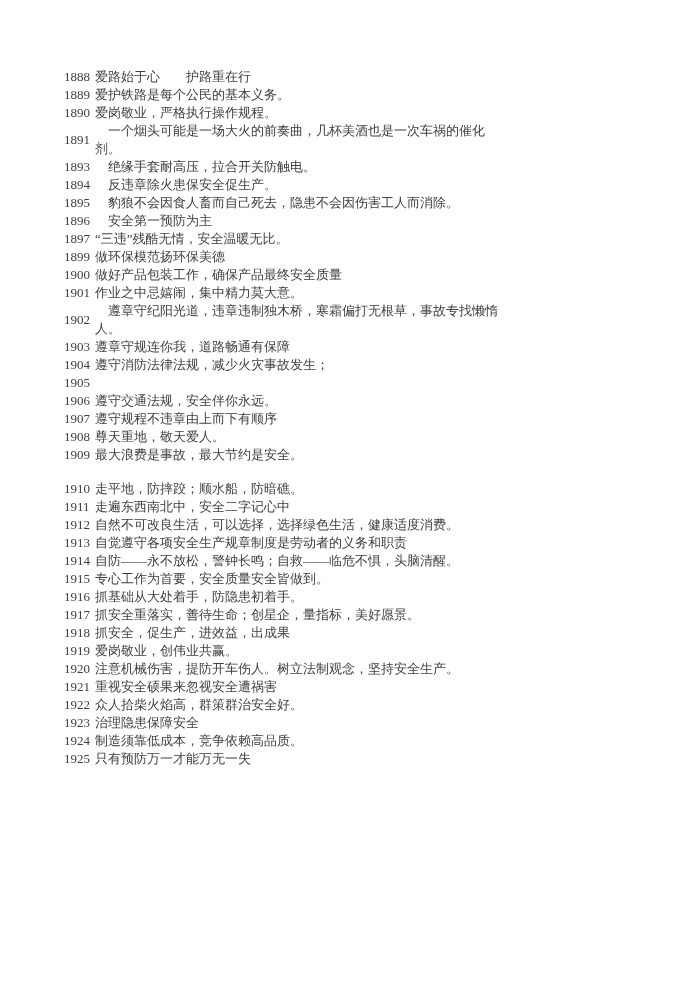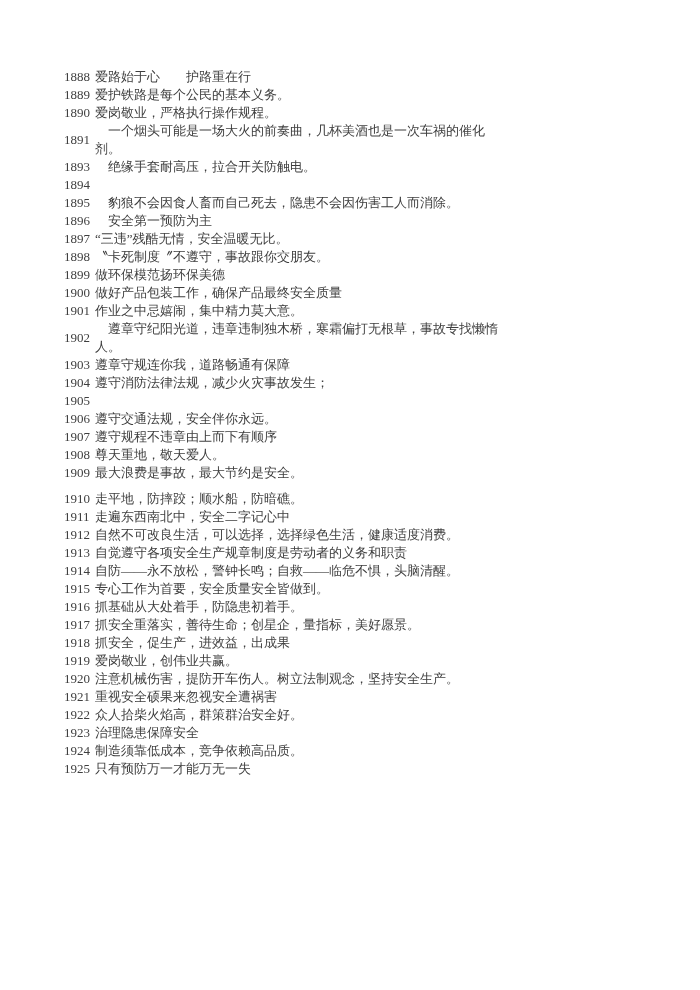--- a/index.html
+++ b/index.html
@@ -21,21 +21,21 @@
     font-family: Liberation Serif, serif;
     font-size: 13px;
     line-height: 18px;
     color: #3e3e3e;
   }
   .entry {
     display: flex;
     align-items: center;
   }
   .entry.gap-l  { }
-  .entry.gap-xl { margin-top: 8px; }
+  .entry.gap-xl { margin-top: 16px; }
   .num {
     flex: 0 0 26px;
     margin-right: 5px;
     white-space: nowrap;
   }
   .txt {
     white-space: pre-wrap;
     word-break: break-all;
   }
   .txt.indent { text-indent: 1em; }
@@ -60,36 +60,33 @@
       <div class="num">1891</div>
       <div class="txt indent">一个烟头可能是一场大火的前奏曲，几杯美酒也是一次车祸的催化
 剂。</div>
     </div>
     <div class="entry">
       <div class="num">1893</div>
       <div class="txt indent">绝缘手套耐高压，拉合开关防触电。</div>
     </div>
     <div class="entry">
       <div class="num">1894</div>
+      <div class="txt indent">反违章除火患保安全促生产。</div>
     </div>
     <div class="entry">
       <div class="num">1895</div>
       <div class="txt indent">豹狼不会因食人畜而自己死去，隐患不会因伤害工人而消除。</div>
     </div>
     <div class="entry gap-l">
       <div class="num">1896</div>
       <div class="txt indent">安全第一预防为主</div>
     </div>
     <div class="entry gap-l">
       <div class="num">1897</div>
       <div class="txt">“三违”残酷无情，安全温暖无比。</div>
-    </div>
-    <div class="entry gap-l">
-      <div class="num">1898</div>
-      <div class="txt">〝卡死制度〞不遵守，事故跟你交朋友。</div>
     </div>
     <div class="entry gap-l">
       <div class="num">1899</div>
       <div class="txt">做环保模范扬环保美德</div>
     </div>
     <div class="entry gap-l">
       <div class="num">1900</div>
       <div class="txt">做好产品包装工作，确保产品最终安全质量</div>
     </div>
     <div class="entry gap-l">

